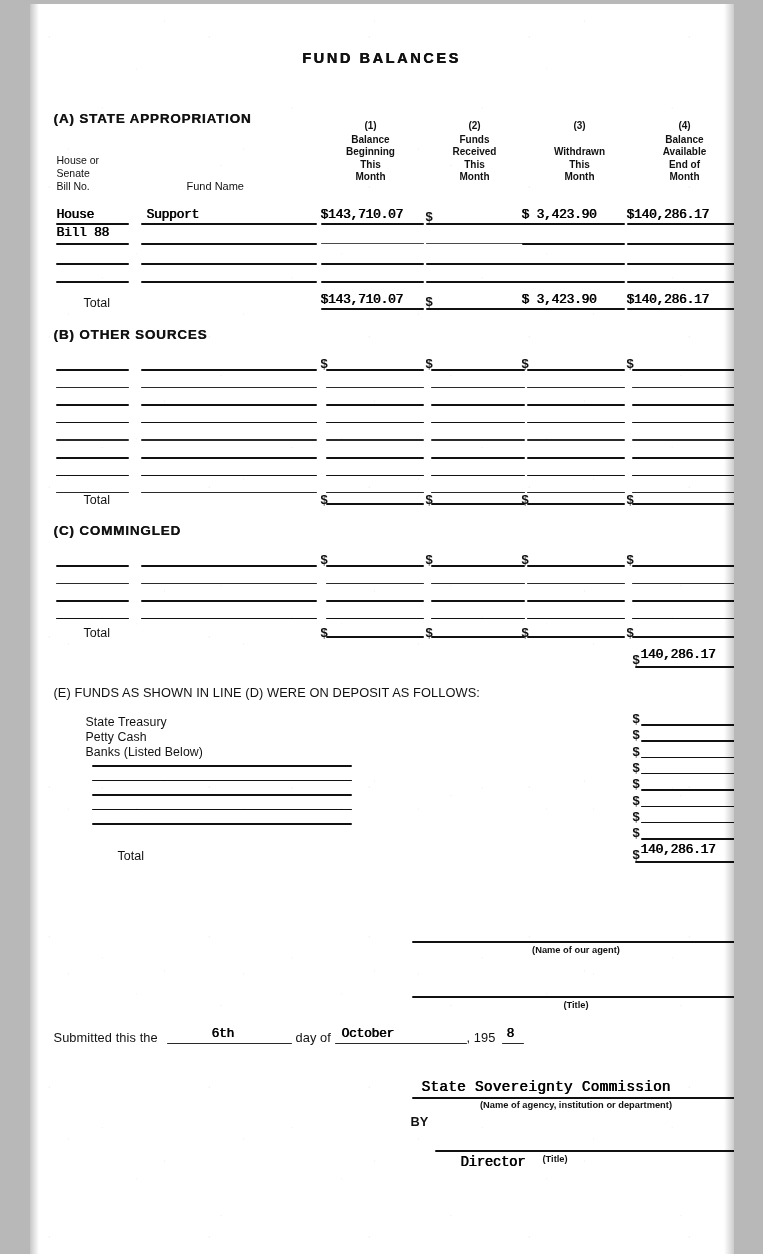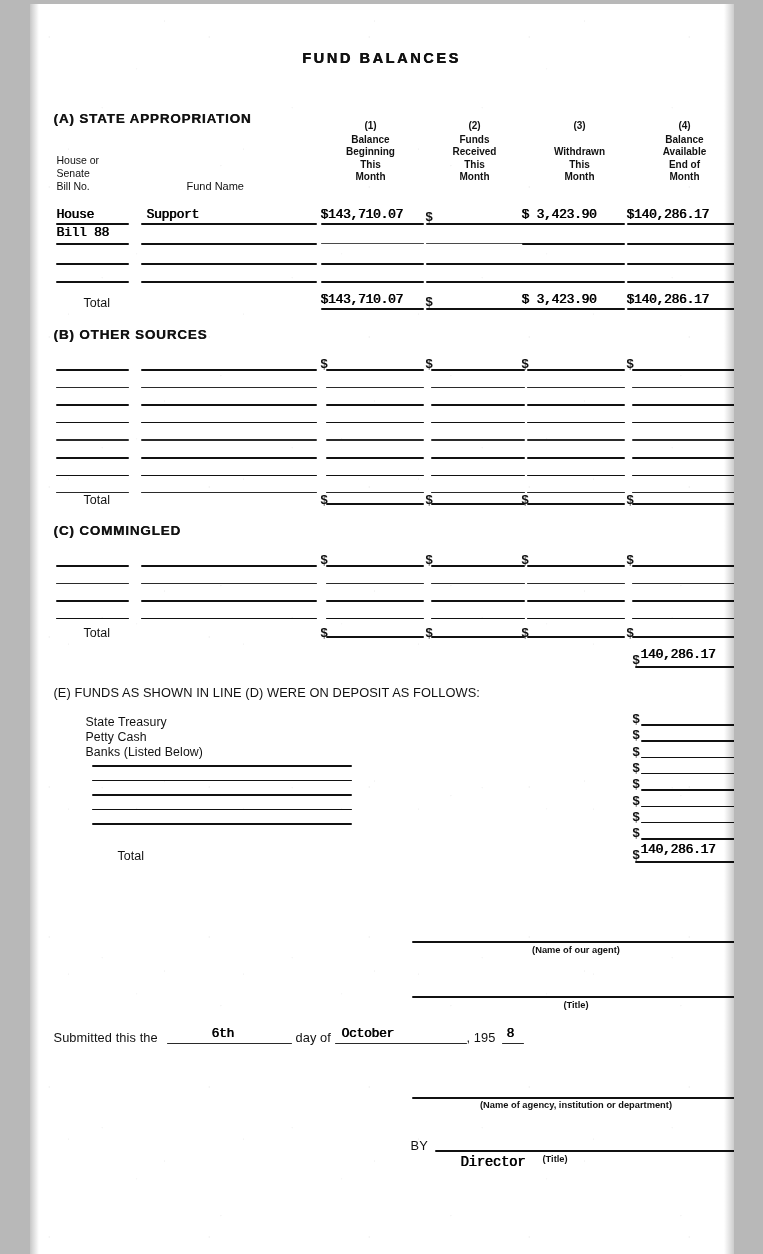--- a/index.html
+++ b/index.html
@@ -394,21 +394,22 @@
   <div class="abs body-line" style="left:24px; top:1026px;">Submitted this the</div>
   <div class="abs typed" style="left:182px; top:1022px;">6th</div>
   <div class="abs rule thin" style="left:137px; top:1039px; width:125px;"></div>
   <div class="abs body-line" style="left:266px; top:1026px;">day of</div>
   <div class="abs typed" style="left:312px; top:1022px;">October</div>
   <div class="abs rule thin" style="left:305px; top:1039px; width:132px;"></div>
   <div class="abs body-line" style="left:437px; top:1026px;">, 195</div>
   <div class="abs typed" style="left:477px; top:1022px;">8</div>
   <div class="abs rule thin" style="left:472px; top:1039px; width:22px;"></div>
 
+  <div class="abs typed" style="left:392px; top:1075px; font-size:14.5px; letter-spacing:0.2px;">State Sovereignty Commission</div>
   <div class="abs rule" style="left:382px; top:1093px; width:329px;"></div>
   <div class="abs small-cap" style="left:382px; top:1096px; width:329px;">(Name of agency, institution or department)</div>
 
-  <div class="abs body-line" style="left:381px; top:1134px; font-weight:normal;">BY</div>
+  <div class="abs body-line" style="left:381px; top:1110px; font-weight:bold;">BY</div>
   <div class="abs typed" style="left:431px; top:1150px; font-size:14px;">Director</div>
   <div class="abs rule" style="left:405px; top:1146px; width:306px;"></div>
   <div class="abs small-cap" style="left:513px; top:1150px; width:100px; text-align:left;">(Title)</div>
 
 </div>
 
 </body></html>

